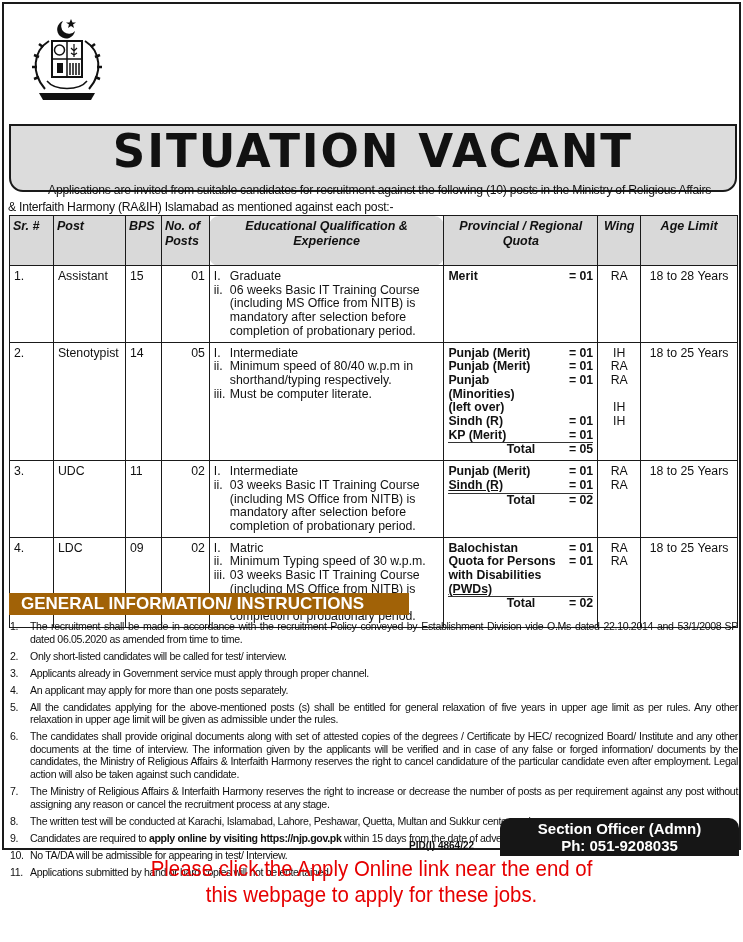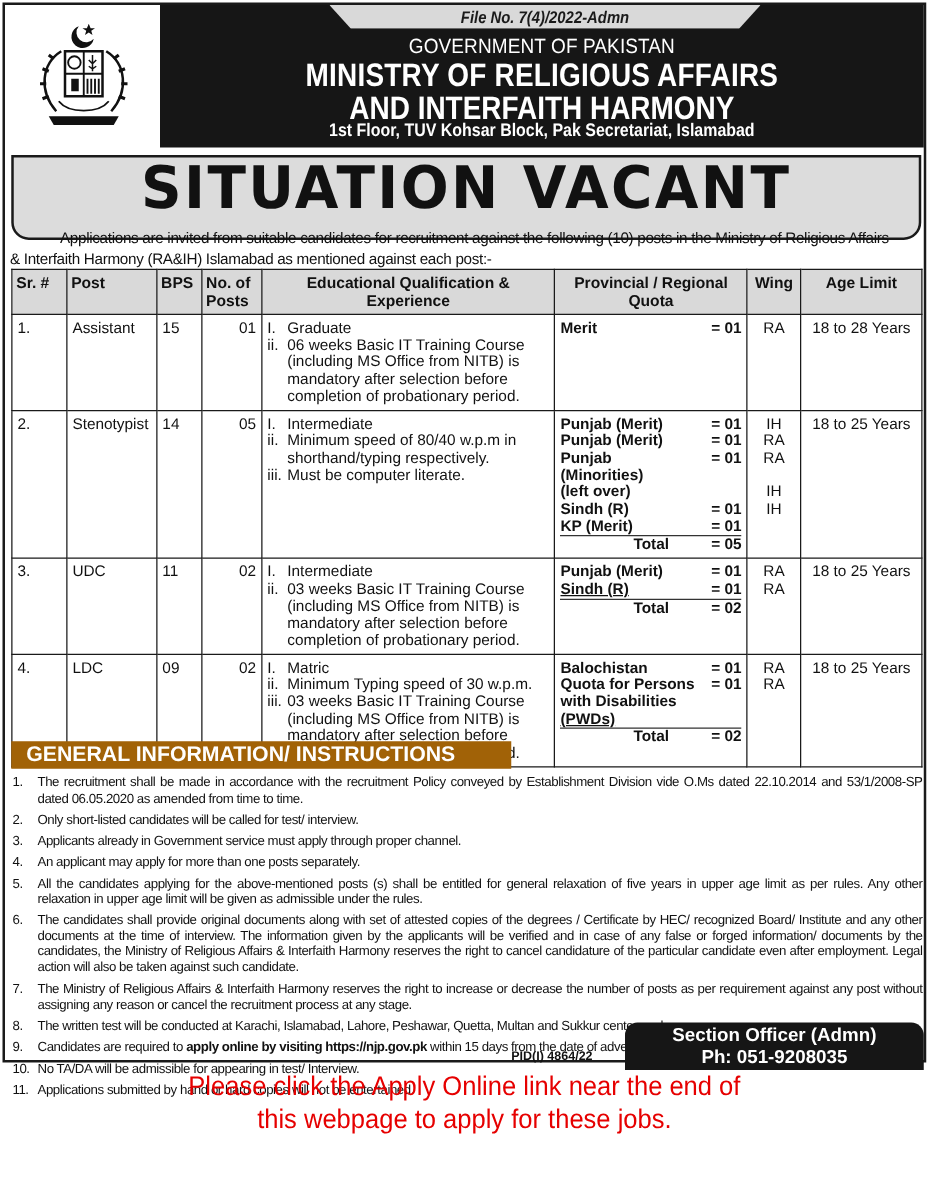--- a/index.html
+++ b/index.html
@@ -21,27 +21,27 @@
   
   .banner { position: absolute; left: 5px; top: 120px; width: 728px; height: 68px; background: #dcdcdc; border: 2px solid #1a1a1a; border-radius: 0 0 14px 14px; text-align: center; }
   .banner-text { font-size: 47px; font-weight: 900; line-height: 50px; letter-spacing: 2px; color: #111; display: inline-block; transform: scaleX(0.96); font-family: "DejaVu Sans", sans-serif; }
 
   .intro { position: absolute; left: 4px; top: 178px; width: 730px; font-size: 12.2px; line-height: 17px; letter-spacing: -0.25px; }
   .intro .indent { display: inline-block; width: 40px; }
 
   
   table.posts { position: absolute; left: 5px; top: 211px; width: 729px; border-collapse: collapse; font-size: 12.3px; }
   table.posts th, table.posts td { border: 1.5px solid #1a1a1a; vertical-align: top; }
-  table.posts th { background: #d9d9d9; font-weight: bold; font-size: 12.5px; line-height: 15px; padding: 3px 3px 2px; height: 36px; }
+  table.posts th { background: #d9d9d9; font-weight: bold; font-size: 12.5px; line-height: 15px; padding: 3px 3px 2px; height: 50px; font-style: italic; }
   table.posts td { padding: 4px 4px 3px; line-height: 13.7px; }
   .c-sr { width: 44px; text-align: left; }
   .c-post { width: 72px; }
   .c-bps { width: 36px; }
   .c-num { width: 48px; text-align: right; }
-  .c-edu { width: 235px; }
+  .c-edu { width: 235px; border-radius: 10px; }
   .c-quota { width: 154px; }
   .c-wing { width: 43px; text-align: center; }
   .c-age { width: 97px; text-align: center; }
   th.c-sr, th.c-post, th.c-bps, th.c-num { text-align: left; }
   th.c-edu, th.c-quota, th.c-wing, th.c-age { text-align: center; }
 
   .edu-item { display: flex; }
   .edu-item .num { width: 16px; flex: none; }
   .edu-item .txt { flex: 1; }
 
@@ -83,27 +83,20 @@
         <circle cx="40.5" cy="39" r="5" fill="none" stroke="#111" stroke-width="1.5"></circle>
         <path d="M55 33 v13 M52 37 l3 3 l3 -3 M52 42 l3 2 l3 -2" stroke="#111" stroke-width="1.2" fill="none"></path>
         <path d="M38 52 h6 v10 h-6z" fill="#111"></path>
         <path d="M51 52 v12 M54 52 v12 M57 52 v12 M60 52 v12" stroke="#111" stroke-width="1.5"></path>
         <path d="M30 30 C 14 40, 12 62, 26 78 M66 30 C 82 40, 84 62, 70 78" stroke="#111" stroke-width="2" fill="none"></path>
         <path d="M24 36 l-4 -3 M20 46 l-5 -2 M18 56 l-5 0 M20 66 l-5 2 M72 36 l4 -3 M76 46 l5 -2 M78 56 l5 0 M76 66 l5 2" stroke="#111" stroke-width="2.5"></path>
         <path d="M28 70 C 36 80, 60 80, 68 70" stroke="#111" stroke-width="1.5" fill="none"></path>
         <path d="M20 82 h56 l-4 7 h-48z" fill="#111"></path>
       </svg>
     </div>
-    <div class="head-black">
-      <div class="file-tab">File No. 7(4)/2022-Admn</div>
-      <div class="gov">GOVERNMENT OF PAKISTAN</div>
-      <div class="ministry1">MINISTRY OF RELIGIOUS AFFAIRS</div>
-      <div class="ministry2">AND INTERFAITH HARMONY</div>
-      <div class="address">1st Floor, TUV Kohsar Block, Pak Secretariat, Islamabad</div>
-    </div>
   </div>
 
   <div class="banner">
     <span class="banner-text">SITUATION VACANT</span>
   </div>
 
   <div class="intro">
     <span class="indent"></span><span>Applications are invited from suitable candidates for recruitment against the following (10) posts in the Ministry of Religious Affairs</span><br>
     <span>&amp; Interfaith Harmony (RA&amp;IH) Islamabad as mentioned against each post:-</span>
   </div>

